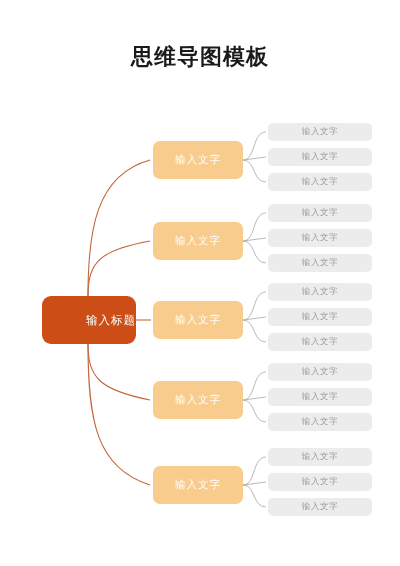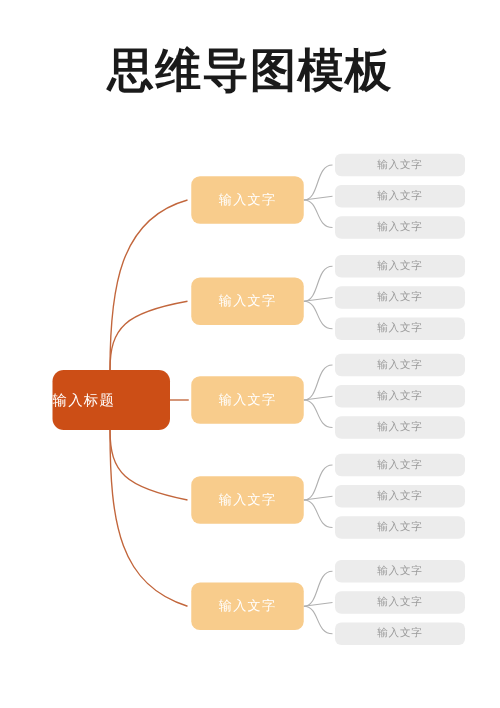--- a/index.html
+++ b/index.html
@@ -19,21 +19,21 @@
     width: 400px;
     height: 566px;
     background: #ffffff;
   }
   #title {
     position: absolute;
     left: 0;
     top: 40px;
     width: 400px;
     text-align: center;
-    font-size: 37px;
+    font-size: 22px;
     font-weight: bold;
     color: #1a1a1a;
     letter-spacing: 1px;
     line-height: 34px;
     font-family: "Liberation Sans", sans-serif;
   }
   #edges {
     position: absolute;
     left: 0;
     top: 0;
@@ -43,21 +43,21 @@
   }
   .node-root {
     position: absolute;
     box-sizing: border-box;
     background: #CC4E16;
     border-radius: 9px;
     color: #ffffff;
     font-size: 11.5px;
     display: flex;
     align-items: center;
-    justify-content: flex-start;
+    justify-content: flex-end;
     letter-spacing: 1px;
     z-index: 3;
   }
   .node-branch {
     position: absolute;
     box-sizing: border-box;
     background: #F8CC8C;
     border-radius: 7px;
     color: #ffffff;
     font-size: 10.5px;

